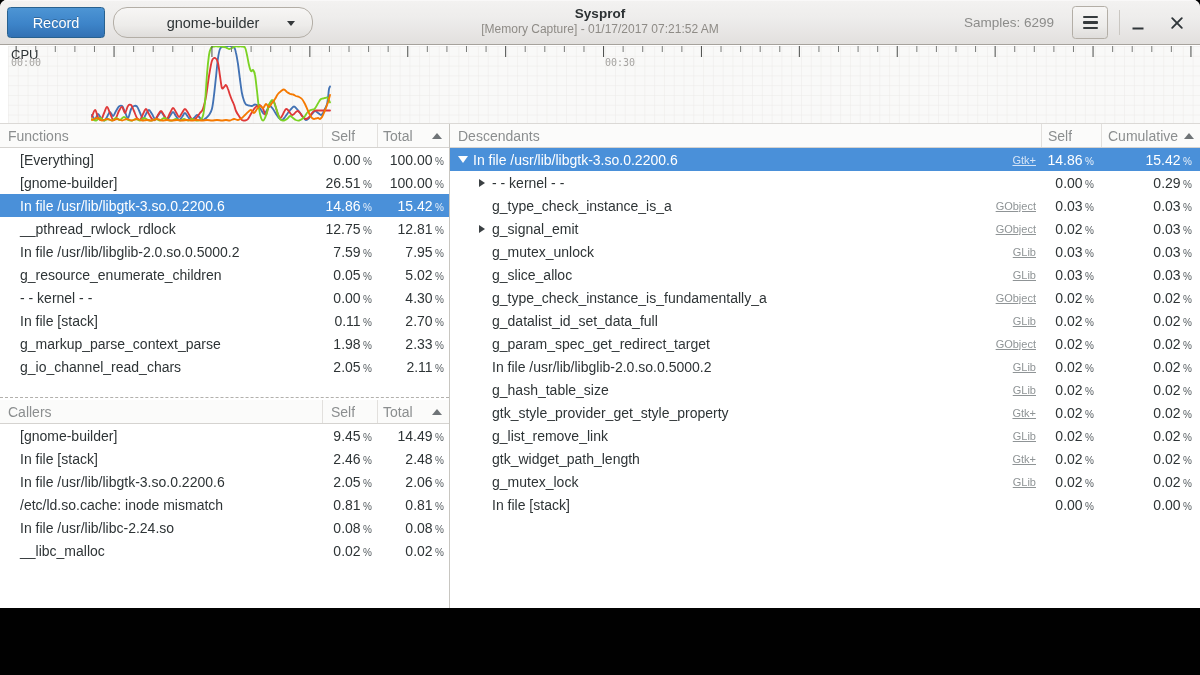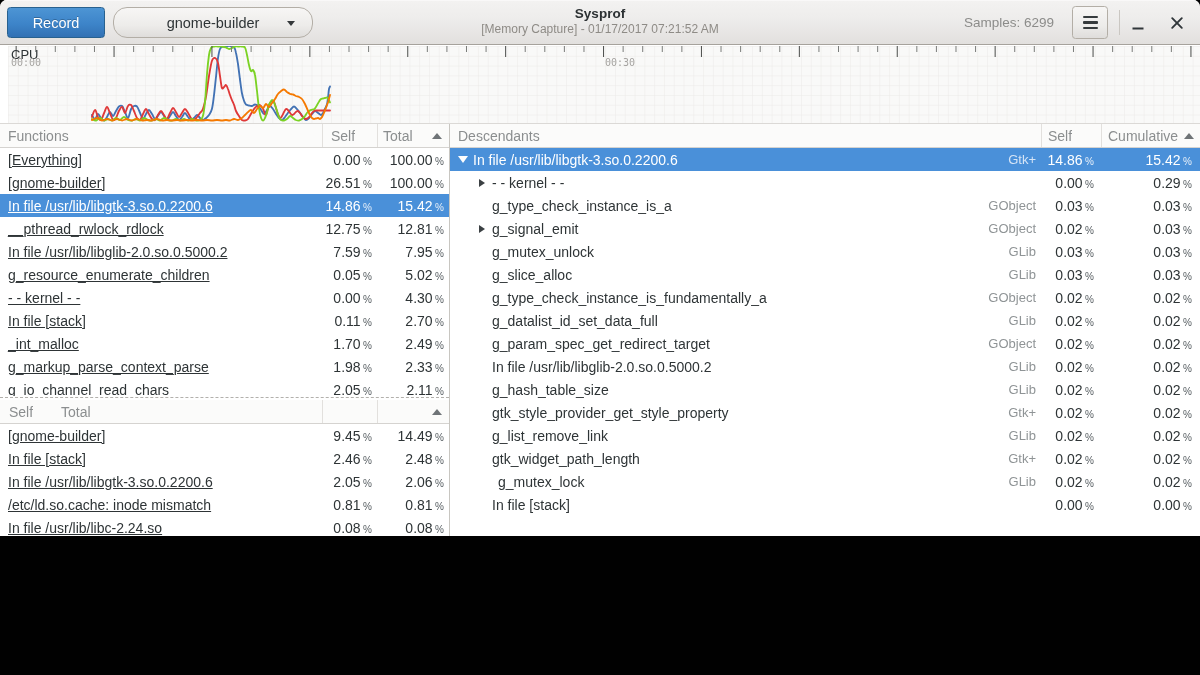--- a/index.html
+++ b/index.html
@@ -1,18 +1,18 @@
 <!DOCTYPE html>
 <html><head>
 <meta charset="utf-8">
 <style>
   * { margin:0; padding:0; box-sizing:border-box; }
   html,body { width:1200px; height:675px; background:#010101; overflow:hidden; }
   body { font-family:"Liberation Sans","DejaVu Sans",sans-serif; }
-  .window { position:relative; width:1200px; height:536px; background:#fff;
+  .window { position:relative; width:1200px; height:608px; background:#fff;
             border-radius:7px 7px 0 0; overflow:hidden; }
 
   
   .headerbar { position:absolute; top:0; left:0; width:1200px; height:45px;
     background:linear-gradient(to bottom,#f3f2f1 0%,#eeedec 40%,#e2e0de 100%);
     border-bottom:1px solid #a6a29c; box-shadow:inset 0 1px 0 #f9f8f8; }
   .btn { position:absolute; top:7px; height:31px; border-radius:3.5px;
     border:1px solid #b3aea6;
     background:linear-gradient(to bottom,#f7f6f5 0%,#edecea 60%,#dfdddb 100%);
     display:flex; align-items:center; justify-content:center;
@@ -62,25 +62,25 @@
     border-left:5px solid transparent; border-right:5px solid transparent;
     border-bottom:6px solid #6f7477; top:9px; }
 
   .rows { position:relative; overflow:hidden; background:#fff; }
   .row { height:23px; display:flex; align-items:center; font-size:14px; color:#2e3436; position:relative; }
   .row.sel { background:#4a90d9; color:#ffffff; }
   .cell-name { flex:1; white-space:nowrap; overflow:hidden; display:flex; align-items:center; height:23px; }
   .cell-num { white-space:nowrap; text-align:right; flex:none; }
   .pct { font-size:10px; margin-left:2.5px; color:#555c60; }
   .row.sel .pct { color:#e7eff9; }
-  .tag { margin-left:auto; font-size:13px; color:#8f9496; padding-right:6px; }
+  .tag { margin-left:auto; font-size:11px; color:#8f9496; padding-right:6px;text-decoration:underline; }
   .row.sel .tag { color:#d5e4f6; }
 
   
-  .lt .cell-name { padding-left:8px;text-decoration:underline; }
+  .lt .cell-name { padding-left:20px; }
   .lt .cell-self { width:55px; padding-right:5px; }
   .lt .cell-total { width:72px; padding-right:5px; }
 
   
   .rt .cell-self { width:60px; padding-right:8px; }
   .rt .cell-total { width:98px; padding-right:8px; }
 
   .exp { width:0; height:0; flex:none; }
   .exp-right { border-top:4.5px solid transparent; border-bottom:4.5px solid transparent;
     border-left:6.5px solid #3b4043; }
@@ -262,37 +262,35 @@
             <div class="cell-name">- - kernel - -</div>
             <div class="cell-num cell-self"><span>0.00</span><span class="pct">%</span></div>
             <div class="cell-num cell-total"><span>4.30</span><span class="pct">%</span></div>
           </div>
           <div class="row">
             <div class="cell-name">In file [stack]</div>
             <div class="cell-num cell-self"><span>0.11</span><span class="pct">%</span></div>
             <div class="cell-num cell-total"><span>2.70</span><span class="pct">%</span></div>
           </div>
           <div class="row">
-            <div class="cell-name">_int_malloc</div>
-            <div class="cell-num cell-self"><span>1.70</span><span class="pct">%</span></div>
-            <div class="cell-num cell-total"><span>2.49</span><span class="pct">%</span></div>
-          </div>
-          <div class="row">
             <div class="cell-name">g_markup_parse_context_parse</div>
             <div class="cell-num cell-self"><span>1.98</span><span class="pct">%</span></div>
             <div class="cell-num cell-total"><span>2.33</span><span class="pct">%</span></div>
           </div>
           <div class="row">
             <div class="cell-name">g_io_channel_read_chars</div>
             <div class="cell-num cell-self"><span>2.05</span><span class="pct">%</span></div>
             <div class="cell-num cell-total"><span>2.11</span><span class="pct">%</span></div>
           </div>
         </div>
       <div class="paned-handle"></div>
       <div class="thead lt">
+        <div class="th" style="width:322px;">
+            <span class="lbl" style="padding-left:8px;">Callers</span>
+          </div>
         <div class="th-sep" style="left:322px;"></div>
         <div class="th" style="width:55px;">
             <span class="lbl" style="padding-left:9px;">Self</span>
           </div>
         <div class="th-sep" style="left:377px;"></div>
         <div class="th" style="flex:1;">
             <span class="lbl" style="padding-left:6px;">Total</span>
           <span class="sort-arrow" style="right:7px;"></span>
           </div>
       </div>
@@ -490,21 +488,21 @@
               <span style="margin-left: 3px;">gtk_widget_path_length</span>
               <span class="tag">Gtk+</span>
             </div>
             <div class="cell-num cell-self"><span>0.02</span><span class="pct">%</span></div>
             <div class="cell-num cell-total"><span>0.02</span><span class="pct">%</span></div>
           </div>
           <div class="row">
             <div class="cell-name">
               <span style="width: 24px; flex: 0 0 auto;"></span>
               <span style="width: 15px; flex: 0 0 auto; display: flex; justify-content: center; align-items: center;"></span>
-              <span style="margin-left: 9px;">g_mutex_lock</span>
+              <span style="margin-left: 3px;">g_mutex_lock</span>
               <span class="tag">GLib</span>
             </div>
             <div class="cell-num cell-self"><span>0.02</span><span class="pct">%</span></div>
             <div class="cell-num cell-total"><span>0.02</span><span class="pct">%</span></div>
           </div>
           <div class="row">
             <div class="cell-name">
               <span style="width: 24px; flex: 0 0 auto;"></span>
               <span style="width: 15px; flex: 0 0 auto; display: flex; justify-content: center; align-items: center;"></span>
               <span style="margin-left: 3px;">In file [stack]</span>

